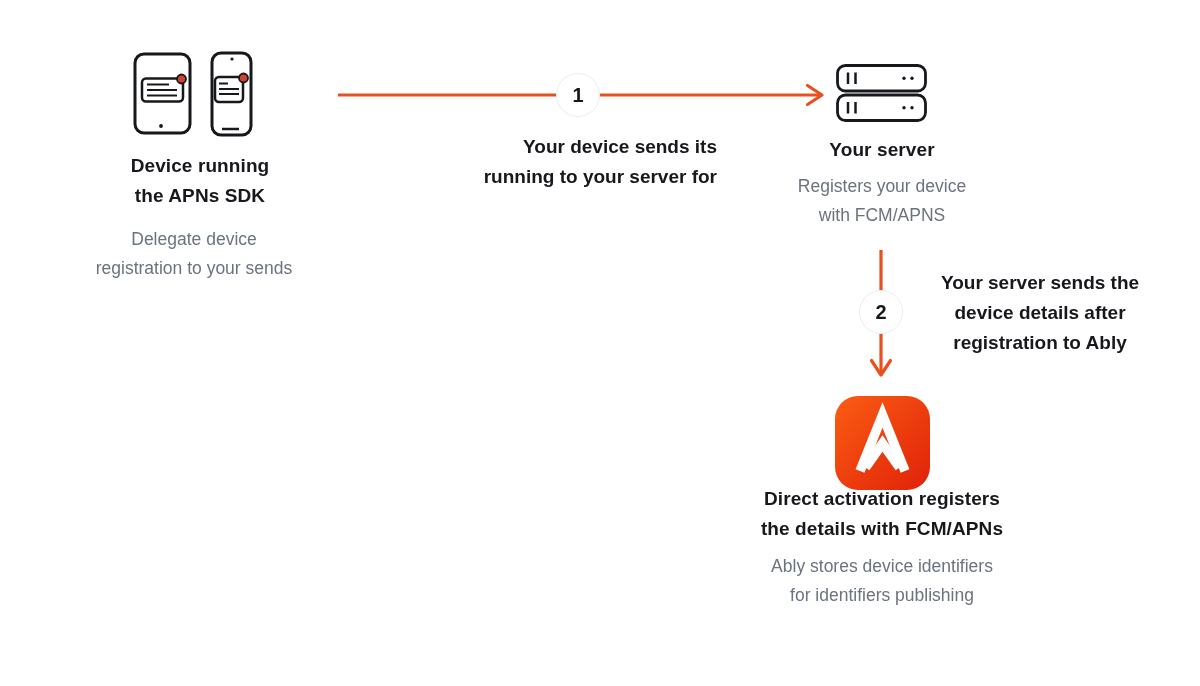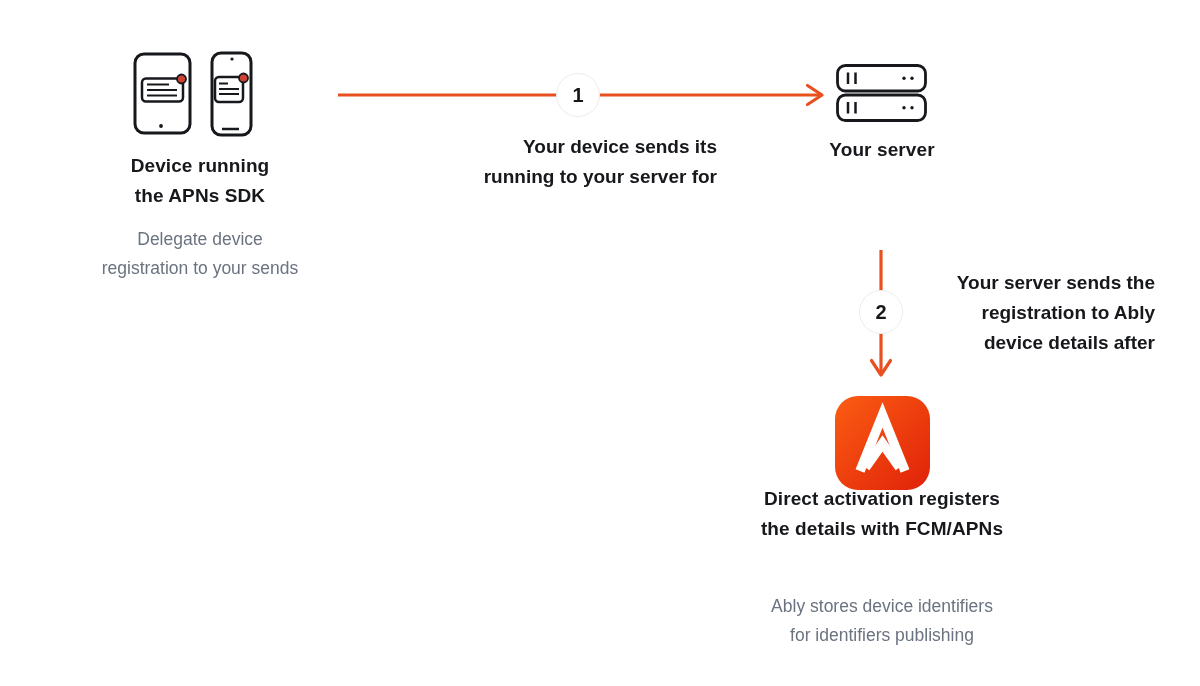--- a/index.html
+++ b/index.html
@@ -17,21 +17,21 @@
   }
   .node-sub{
     font-size:17.5px;line-height:29px;
     color:var(--subtitle-text,#6B7380);text-align:center;
   }
   .step-label{
     font-weight:700;font-size:19px;line-height:30px;
     color:var(--title-text,#17181C);
   }
   .step-label.center{text-align:center;}
-  .step-label.left{text-align:right;}
+  .step-label.left{text-align:center;}
   .step-label div{white-space:nowrap;}
   .step-circle{
     position:absolute;width:44px;height:44px;border-radius:50%;
     background:#fff;border:1.5px solid var(--step-circle-border,#ECECEC);
     display:flex;align-items:center;justify-content:center;
     font-size:20px;font-weight:700;color:var(--title-text,#17181C);
     z-index:2;box-sizing:border-box;
   }
   svg{display:block;}
   .ink-stroke{stroke:var(--title-text,#17181C);fill:none;}
@@ -66,21 +66,21 @@
       <line class="ink-stroke" x1="91" y1="48" x2="111" y2="48" stroke-width="2"></line>
       <circle class="badge-dot" cx="115.5" cy="32" r="4.5"></circle>
       <line class="ink-stroke" x1="94" y1="83" x2="111" y2="83" stroke-width="2.5"></line>
     </g>
   </svg>
 
   <div class="abs node-title" style="left:60px;top:151px;width:280px;">
     <div>Device running</div>
     <div>the APNs SDK</div>
   </div>
-  <div class="abs node-sub" style="left:50px;top:225px;width:300px;">
+  <div class="abs node-sub" style="left:44px;top:225px;width:300px;">
     <div>Delegate device</div>
     <div>registration to your sends</div>
   </div>
 
   <svg class="abs" style="left:336px;top:80px;" width="492" height="30" viewBox="0 0 492 30">
     <line class="arrow-stroke" x1="2" y1="15" x2="483" y2="15" stroke-width="3.2"></line>
     <polyline class="arrow-stroke" points="471.5,5.5 486,15 471.5,24.5" stroke-width="3.2" stroke-linecap="round" stroke-linejoin="round"></polyline>
   </svg>
   <div class="step-circle" style="left:556px;top:73px;">
     <span>1</span>
@@ -99,48 +99,52 @@
     <rect class="ink-stroke" x="1.5" y="31" width="88" height="25.5" rx="8" stroke-width="2.8"></rect>
     <line class="ink-stroke" x1="12" y1="38" x2="12" y2="49.5" stroke-width="2.5"></line>
     <line class="ink-stroke" x1="19.5" y1="38" x2="19.5" y2="49.5" stroke-width="2.5"></line>
     <circle class="ink-fill" cx="68" cy="43.7" r="1.7"></circle>
     <circle class="ink-fill" cx="76" cy="43.7" r="1.7"></circle>
   </svg>
 
   <div class="abs node-title" style="left:782px;top:135px;width:200px;">
     <div>Your server</div>
   </div>
+  <div class="abs node-sub" style="left:757px;top:172px;width:250px;">
+    <div>Registers your device</div>
+    <div>with FCM/APNS</div>
+  </div>
 
   <svg class="abs" style="left:866px;top:246px;" width="30" height="136" viewBox="0 0 30 136">
     <line class="arrow-stroke" x1="15" y1="4" x2="15" y2="126" stroke-width="3.2"></line>
     <polyline class="arrow-stroke" points="5.5,114.5 15,129 24.5,114.5" stroke-width="3.2" stroke-linecap="round" stroke-linejoin="round"></polyline>
   </svg>
   <div class="step-circle" style="left:859px;top:290px;">
     <span>2</span>
   </div>
   <div class="abs step-label left" style="left:925px;top:268px;width:230px;">
     <div>Your server sends the</div>
+    <div>device details after</div>
     <div>registration to Ably</div>
-    <div>device details after</div>
   </div>
 
   <svg class="abs" style="left:835px;top:396px;" width="95" height="94" viewBox="0 0 95 94">
     <defs>
       <linearGradient id="ablyGrad" x1="0" y1="0" x2="1" y2="1">
         <stop class="grad-start" offset="0"></stop>
         <stop class="grad-end" offset="1"></stop>
       </linearGradient>
     </defs>
     <rect x="0" y="0" width="95" height="94" rx="23" fill="url(#ablyGrad)"></rect>
     <polyline class="white-stroke" points="25,75 47.5,19 70,75" stroke-width="9.5" stroke-linejoin="miter"></polyline>
     <polyline class="white-stroke" points="30.5,71.5 47.5,47.5 64.5,71.5" stroke-width="9.5" stroke-linejoin="miter"></polyline>
   </svg>
 
   <div class="abs node-title" style="left:722px;top:484px;width:320px;">
     <div>Direct activation registers</div>
     <div>the details with FCM/APNs</div>
   </div>
-  <div class="abs node-sub" style="left:732px;top:592px;width:300px;">
+  <div class="abs node-sub" style="left:732px;top:552px;width:300px;">
     <div>Ably stores device identifiers</div>
     <div>for identifiers publishing</div>
   </div>
 
 </div>
 
 </body></html>

